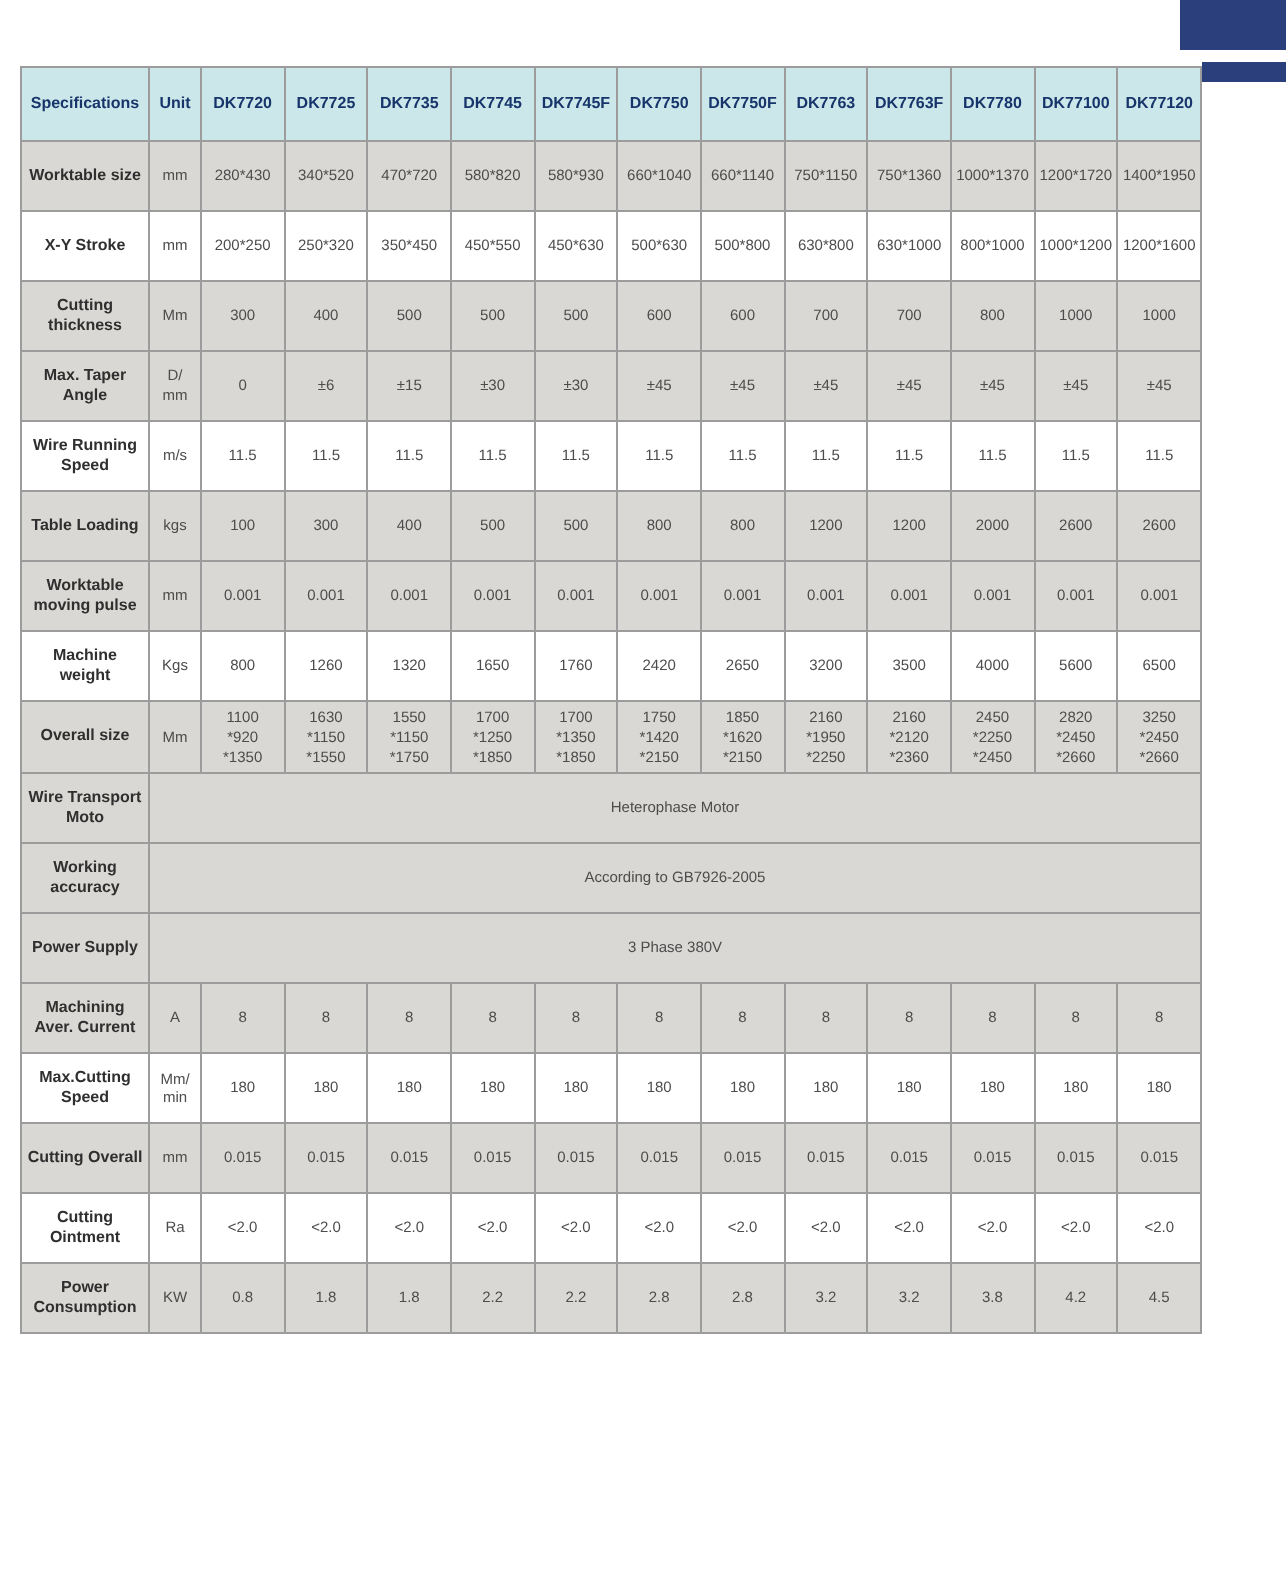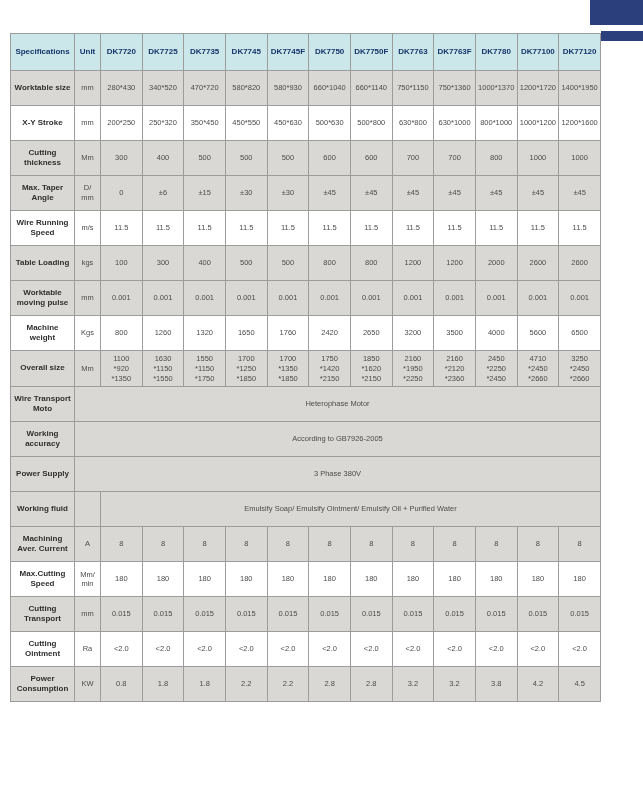--- a/index.html
+++ b/index.html
@@ -268,45 +268,40 @@
 *2150</td>
           <td>2160
 *1950
 *2250</td>
           <td>2160
 *2120
 *2360</td>
           <td>2450
 *2250
 *2450</td>
-          <td>4710
+          <td>2820
 *2450
 *2660</td>
           <td>3250
 *2450
 *2660</td>
         </tr>
         <tr class="gray">
           <th class="label-cell">Wire Transport Moto</th>
           <td class="span-cell" colspan="13">Heterophase Motor</td>
         </tr>
         <tr class="gray">
           <th class="label-cell">Working accuracy</th>
           <td class="span-cell" colspan="13">According to GB7926-2005</td>
         </tr>
         <tr class="gray">
           <th class="label-cell">Power Supply</th>
           <td class="span-cell" colspan="13">3 Phase 380V</td>
         </tr>
         <tr class="gray">
-          <th class="label-cell">Working fluid</th>
-          <td class="unit-cell"></td>
-          <td class="span-cell" colspan="12">Emulsify Soap/ Emulsify Ointment/ Emulsify Oil + Purified Water</td>
-        </tr>
-        <tr class="gray">
           <th class="label-cell">Machining Aver. Current</th>
           <td class="unit-cell">A</td>
           <td>8</td>
           <td>8</td>
           <td>8</td>
           <td>8</td>
           <td>8</td>
           <td>8</td>
           <td>8</td>
           <td>8</td>
@@ -326,21 +321,21 @@
           <td>180</td>
           <td>180</td>
           <td>180</td>
           <td>180</td>
           <td>180</td>
           <td>180</td>
           <td>180</td>
           <td>180</td>
         </tr>
         <tr class="gray">
-          <th class="label-cell">Cutting Transport</th>
+          <th class="label-cell">Cutting Overall</th>
           <td class="unit-cell">mm</td>
           <td>0.015</td>
           <td>0.015</td>
           <td>0.015</td>
           <td>0.015</td>
           <td>0.015</td>
           <td>0.015</td>
           <td>0.015</td>
           <td>0.015</td>
           <td>0.015</td>

